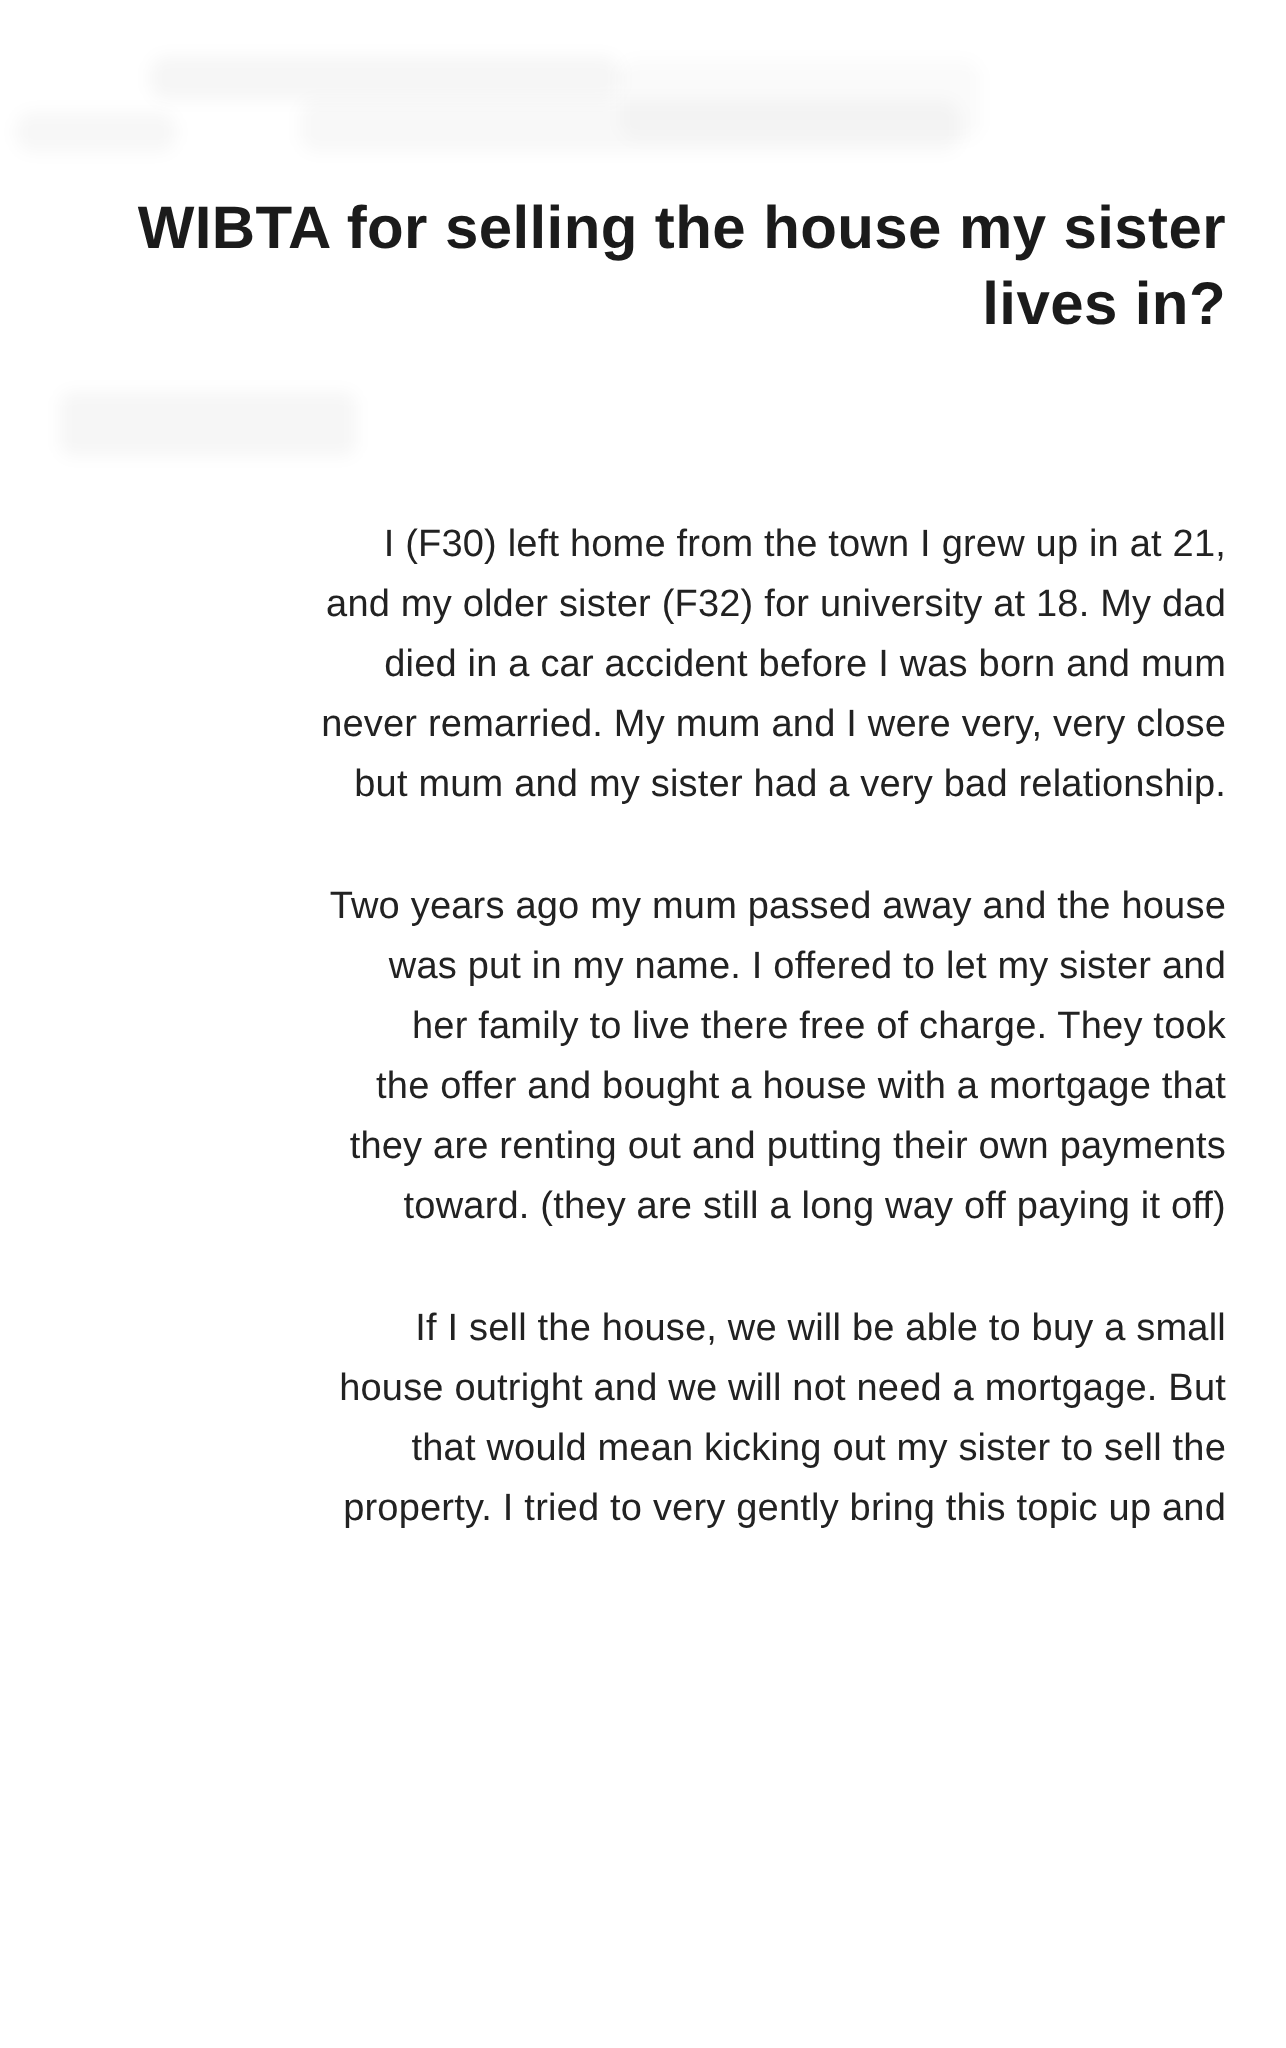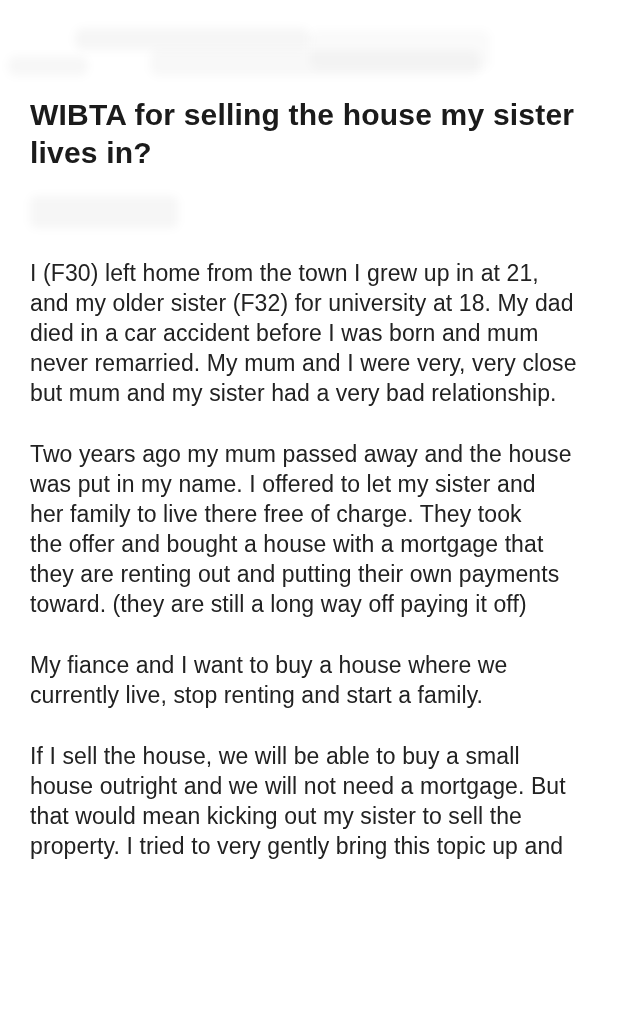--- a/index.html
+++ b/index.html
@@ -13,20 +13,21 @@
     background: #ffffff;
     font-family: "Liberation Sans", sans-serif;
   }
   .post {
     position: relative;
     width: 643px;
     height: 1024px;
     padding: 0 30px;
     box-sizing: border-box;
     background: #ffffff;
+    text-align: right;
   }
   
   .header-redactions {
     position: relative;
     height: 80px;
     width: 100%;
   }
   .blob {
     position: absolute;
     background: rgba(0, 0, 0, 0.035);
@@ -56,21 +57,21 @@
     border-radius: 6px;
     filter: blur(4px);
   }
   
   .body-text {
     margin-top: 30px;
     color: #222222;
   }
   .body-text p {
     margin: 0 0 31px 0;
-    font-size: 23px;
+    font-size: 19px;
     line-height: 30px;
     font-weight: 400;
     letter-spacing: 0.1px;
     white-space: pre-line;
   }
 </style>
 </head>
 <body>
 
 <div class="post">
@@ -92,21 +93,19 @@
 and my older sister (F32) for university at 18. My dad
 died in a car accident before I was born and mum
 never remarried. My mum and I were very, very close
 but mum and my sister had a very bad relationship.</p>
     <p>Two years ago my mum passed away and the house
 was put in my name. I offered to let my sister and
 her family to live there free of charge. They took
 the offer and bought a house with a mortgage that
 they are renting out and putting their own payments
 toward. (they are still a long way off paying it off)</p>
-    <p>My fiance and I want to buy a house where we
-currently live, stop renting and start a family.</p>
     <p>If I sell the house, we will be able to buy a small
 house outright and we will not need a mortgage. But
 that would mean kicking out my sister to sell the
 property. I tried to very gently bring this topic up and</p>
   </div>
 
 </div>
 
 </body></html>

